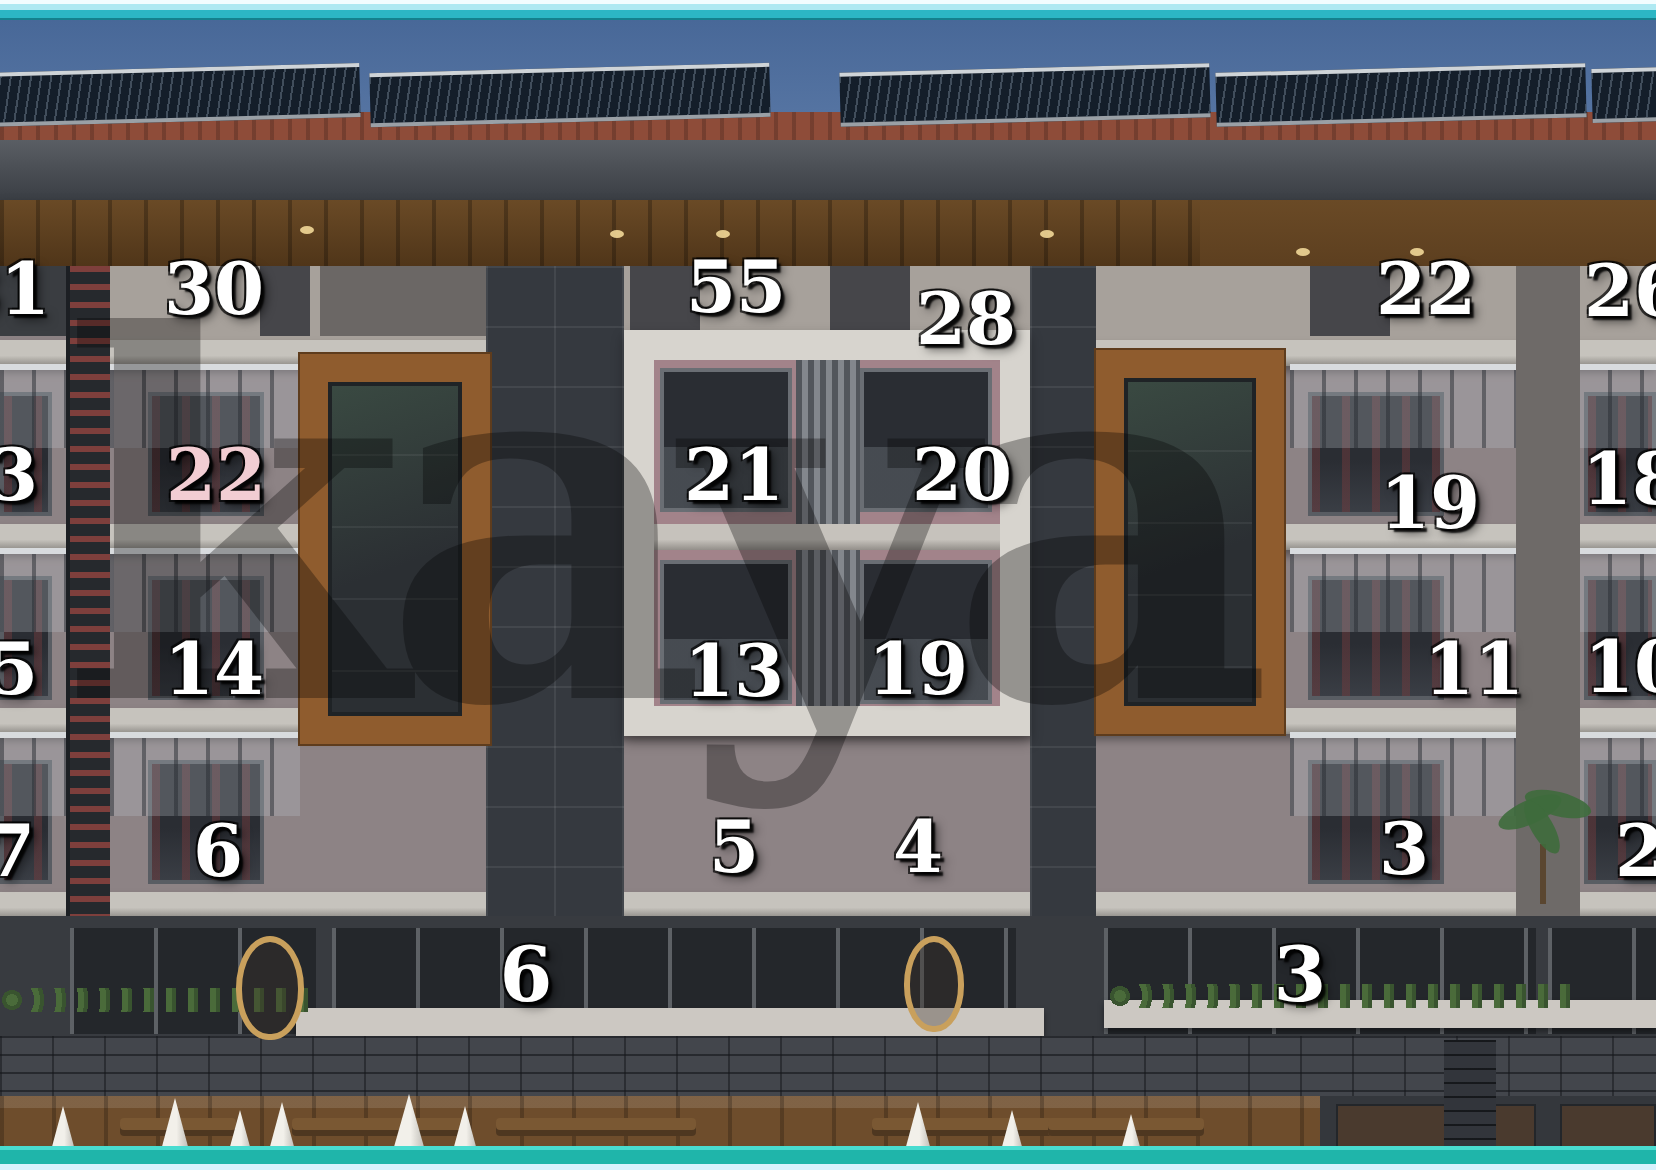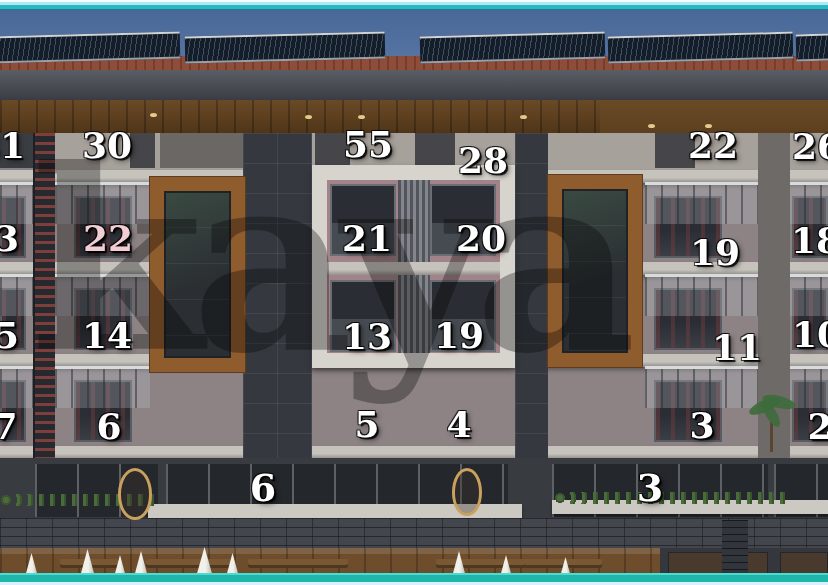--- a/index.html
+++ b/index.html
@@ -243,21 +243,21 @@
       <div class="unit-number" style="left: -6px; top: 238px;">23</div>
       <div class="unit-number" style="left: 108px; top: 238px; color: rgb(242, 205, 211);">22</div>
       <div class="unit-number" style="left: 367px; top: 238px; text-align: center;">21</div>
       <div class="unit-number" style="left: 481px; top: 238px;">20</div>
       <div class="unit-number" style="left: 715px; top: 252px;">19</div>
       <div class="unit-number" style="left: 816px; top: 240px;">18</div>
       <div class="unit-number" style="left: -6px; top: 335px;">15</div>
       <div class="unit-number" style="left: 107px; top: 335px;">14</div>
       <div class="unit-number" style="left: 367px; top: 336px;">13</div>
       <div class="unit-number" style="left: 459px; top: 335px;">19</div>
-      <div class="unit-number" style="left: 715px; top: 347px; padding-left: 44px;">11</div>
+      <div class="unit-number" style="left: 715px; top: 335px; padding-left: 44px;">11</div>
       <div class="unit-number" style="left: 817px; top: 334px;">10</div>
       <div class="unit-number" style="left: 5px; top: 426px;">7</div>
       <div class="unit-number" style="left: 109px; top: 426px;">6</div>
       <div class="unit-number" style="left: 367px; top: 424px;">5</div>
       <div class="unit-number" style="left: 459px; top: 424px;">4</div>
       <div class="unit-number" style="left: 702px; top: 425px;">3</div>
       <div class="unit-number" style="left: 820px; top: 426px;">2</div>
       <div class="unit-number" style="left: 263px; top: 487px; font-size: 38px;">6</div>
       <div class="unit-number" style="left: 650px; top: 487px; font-size: 38px;">3</div>
     </div>

